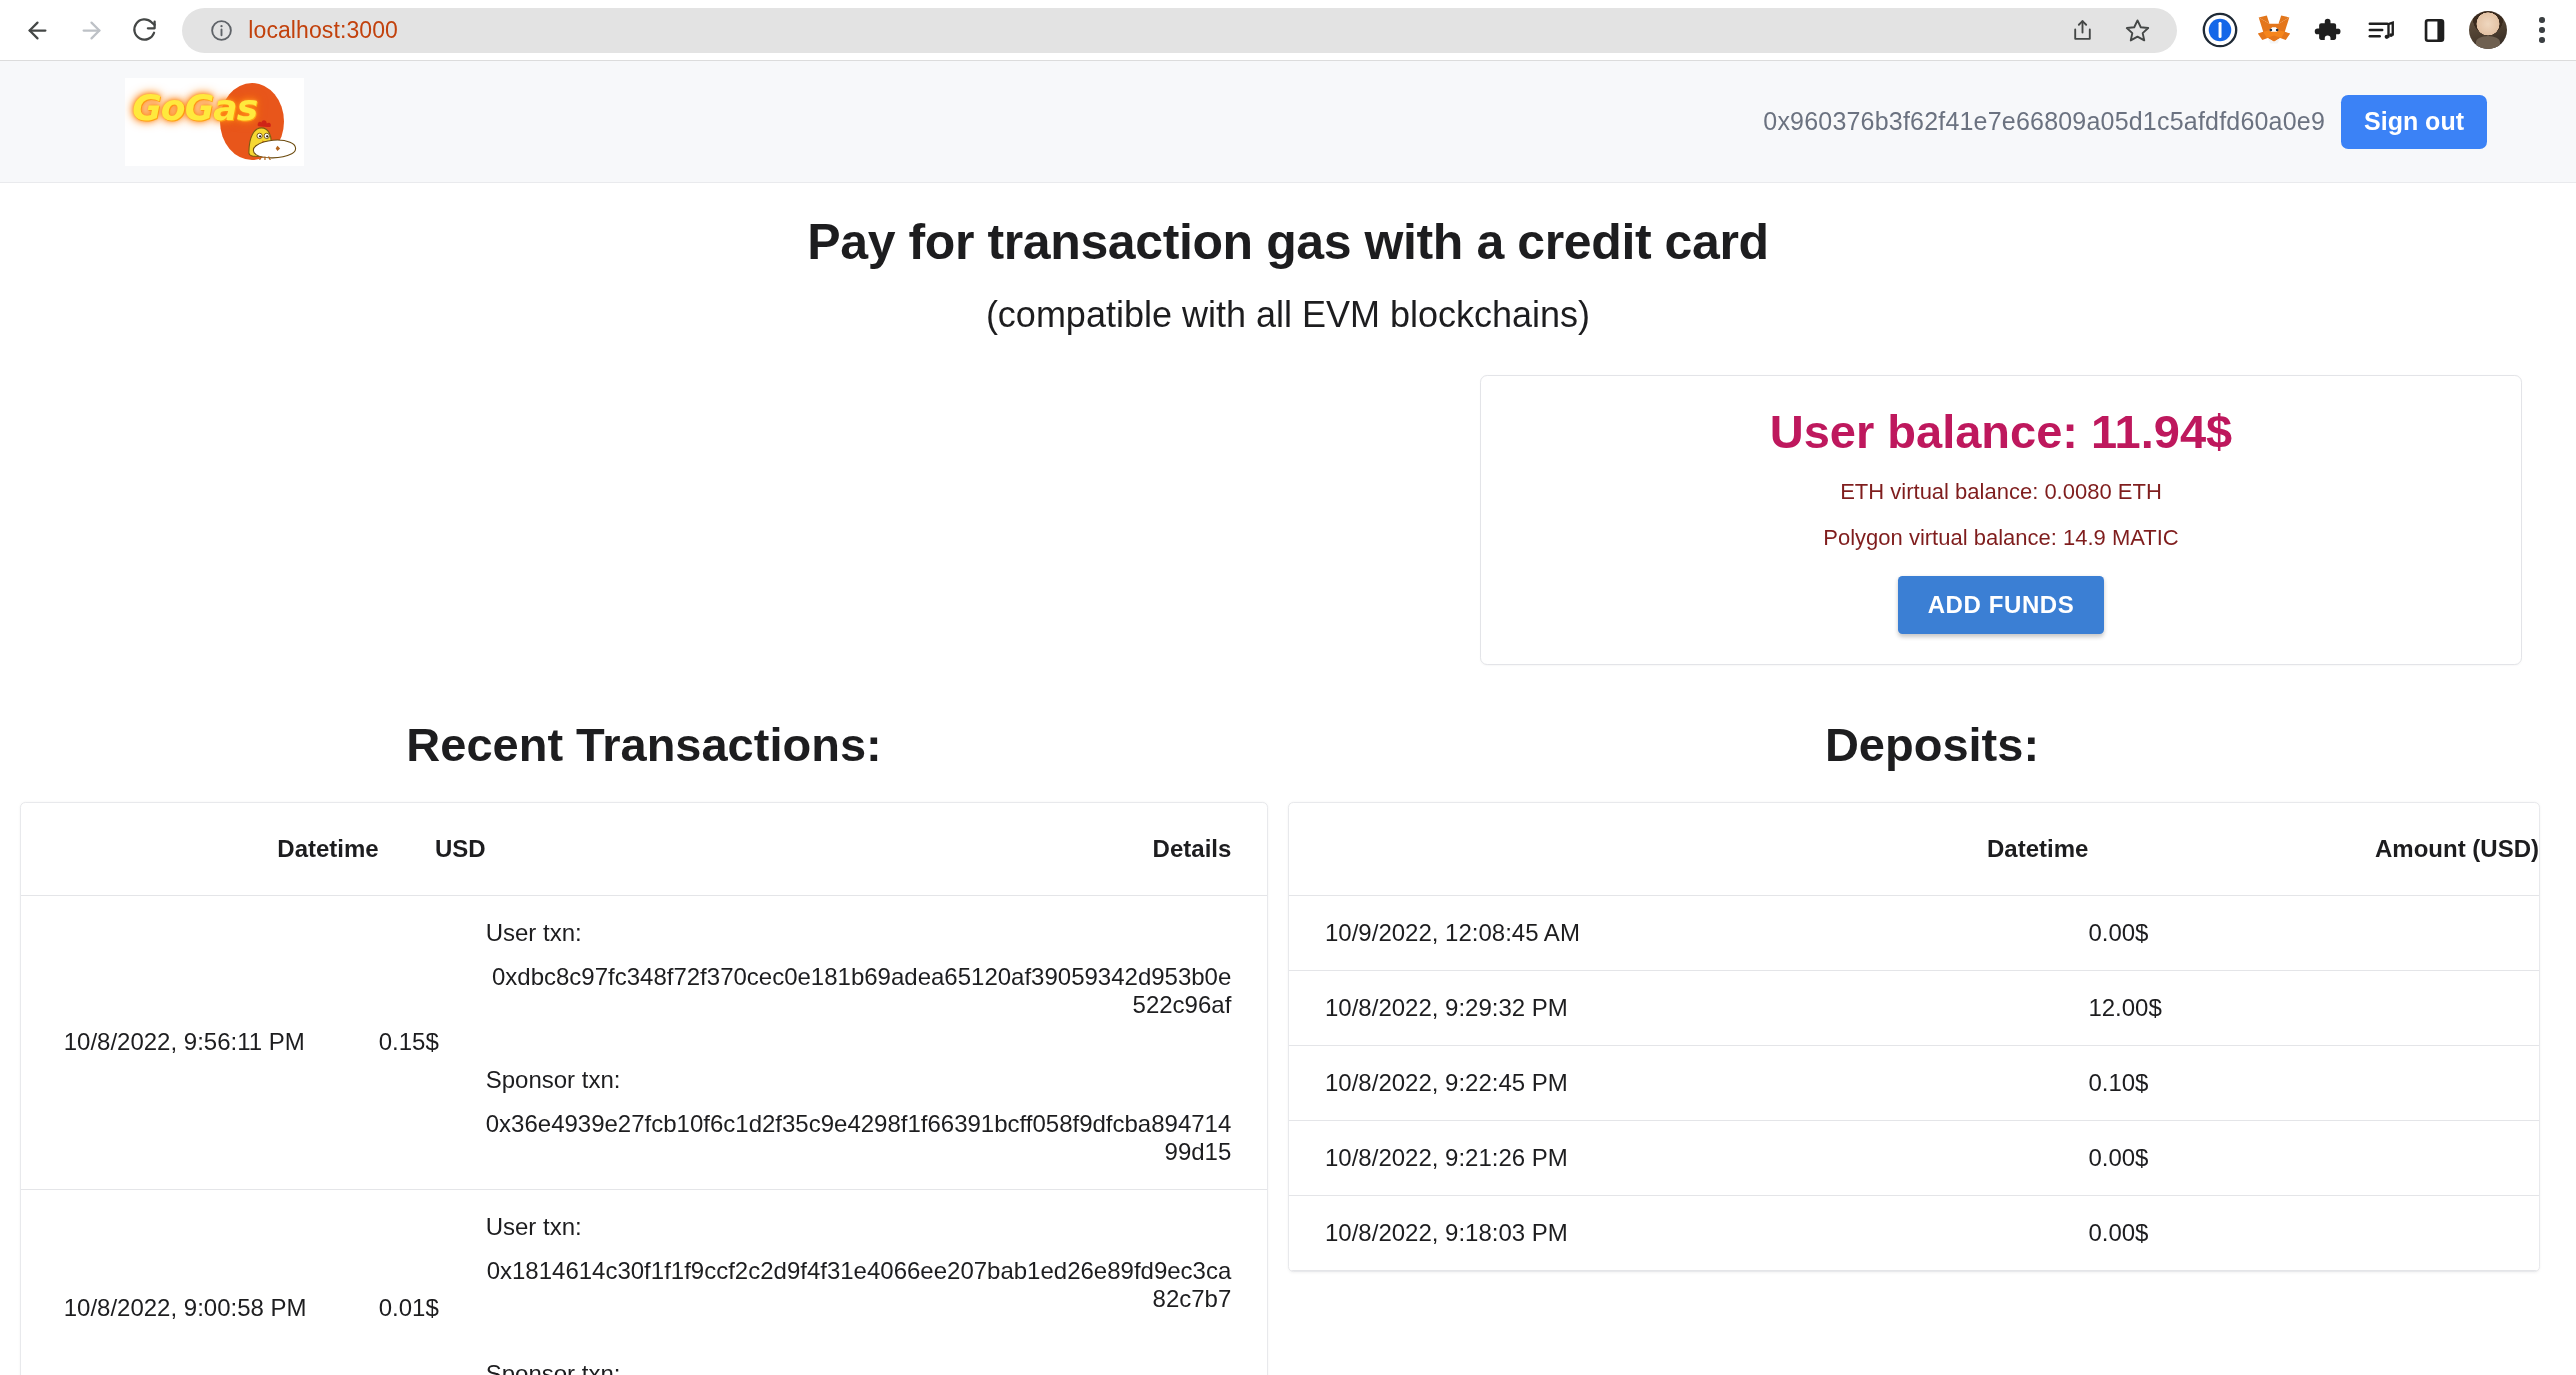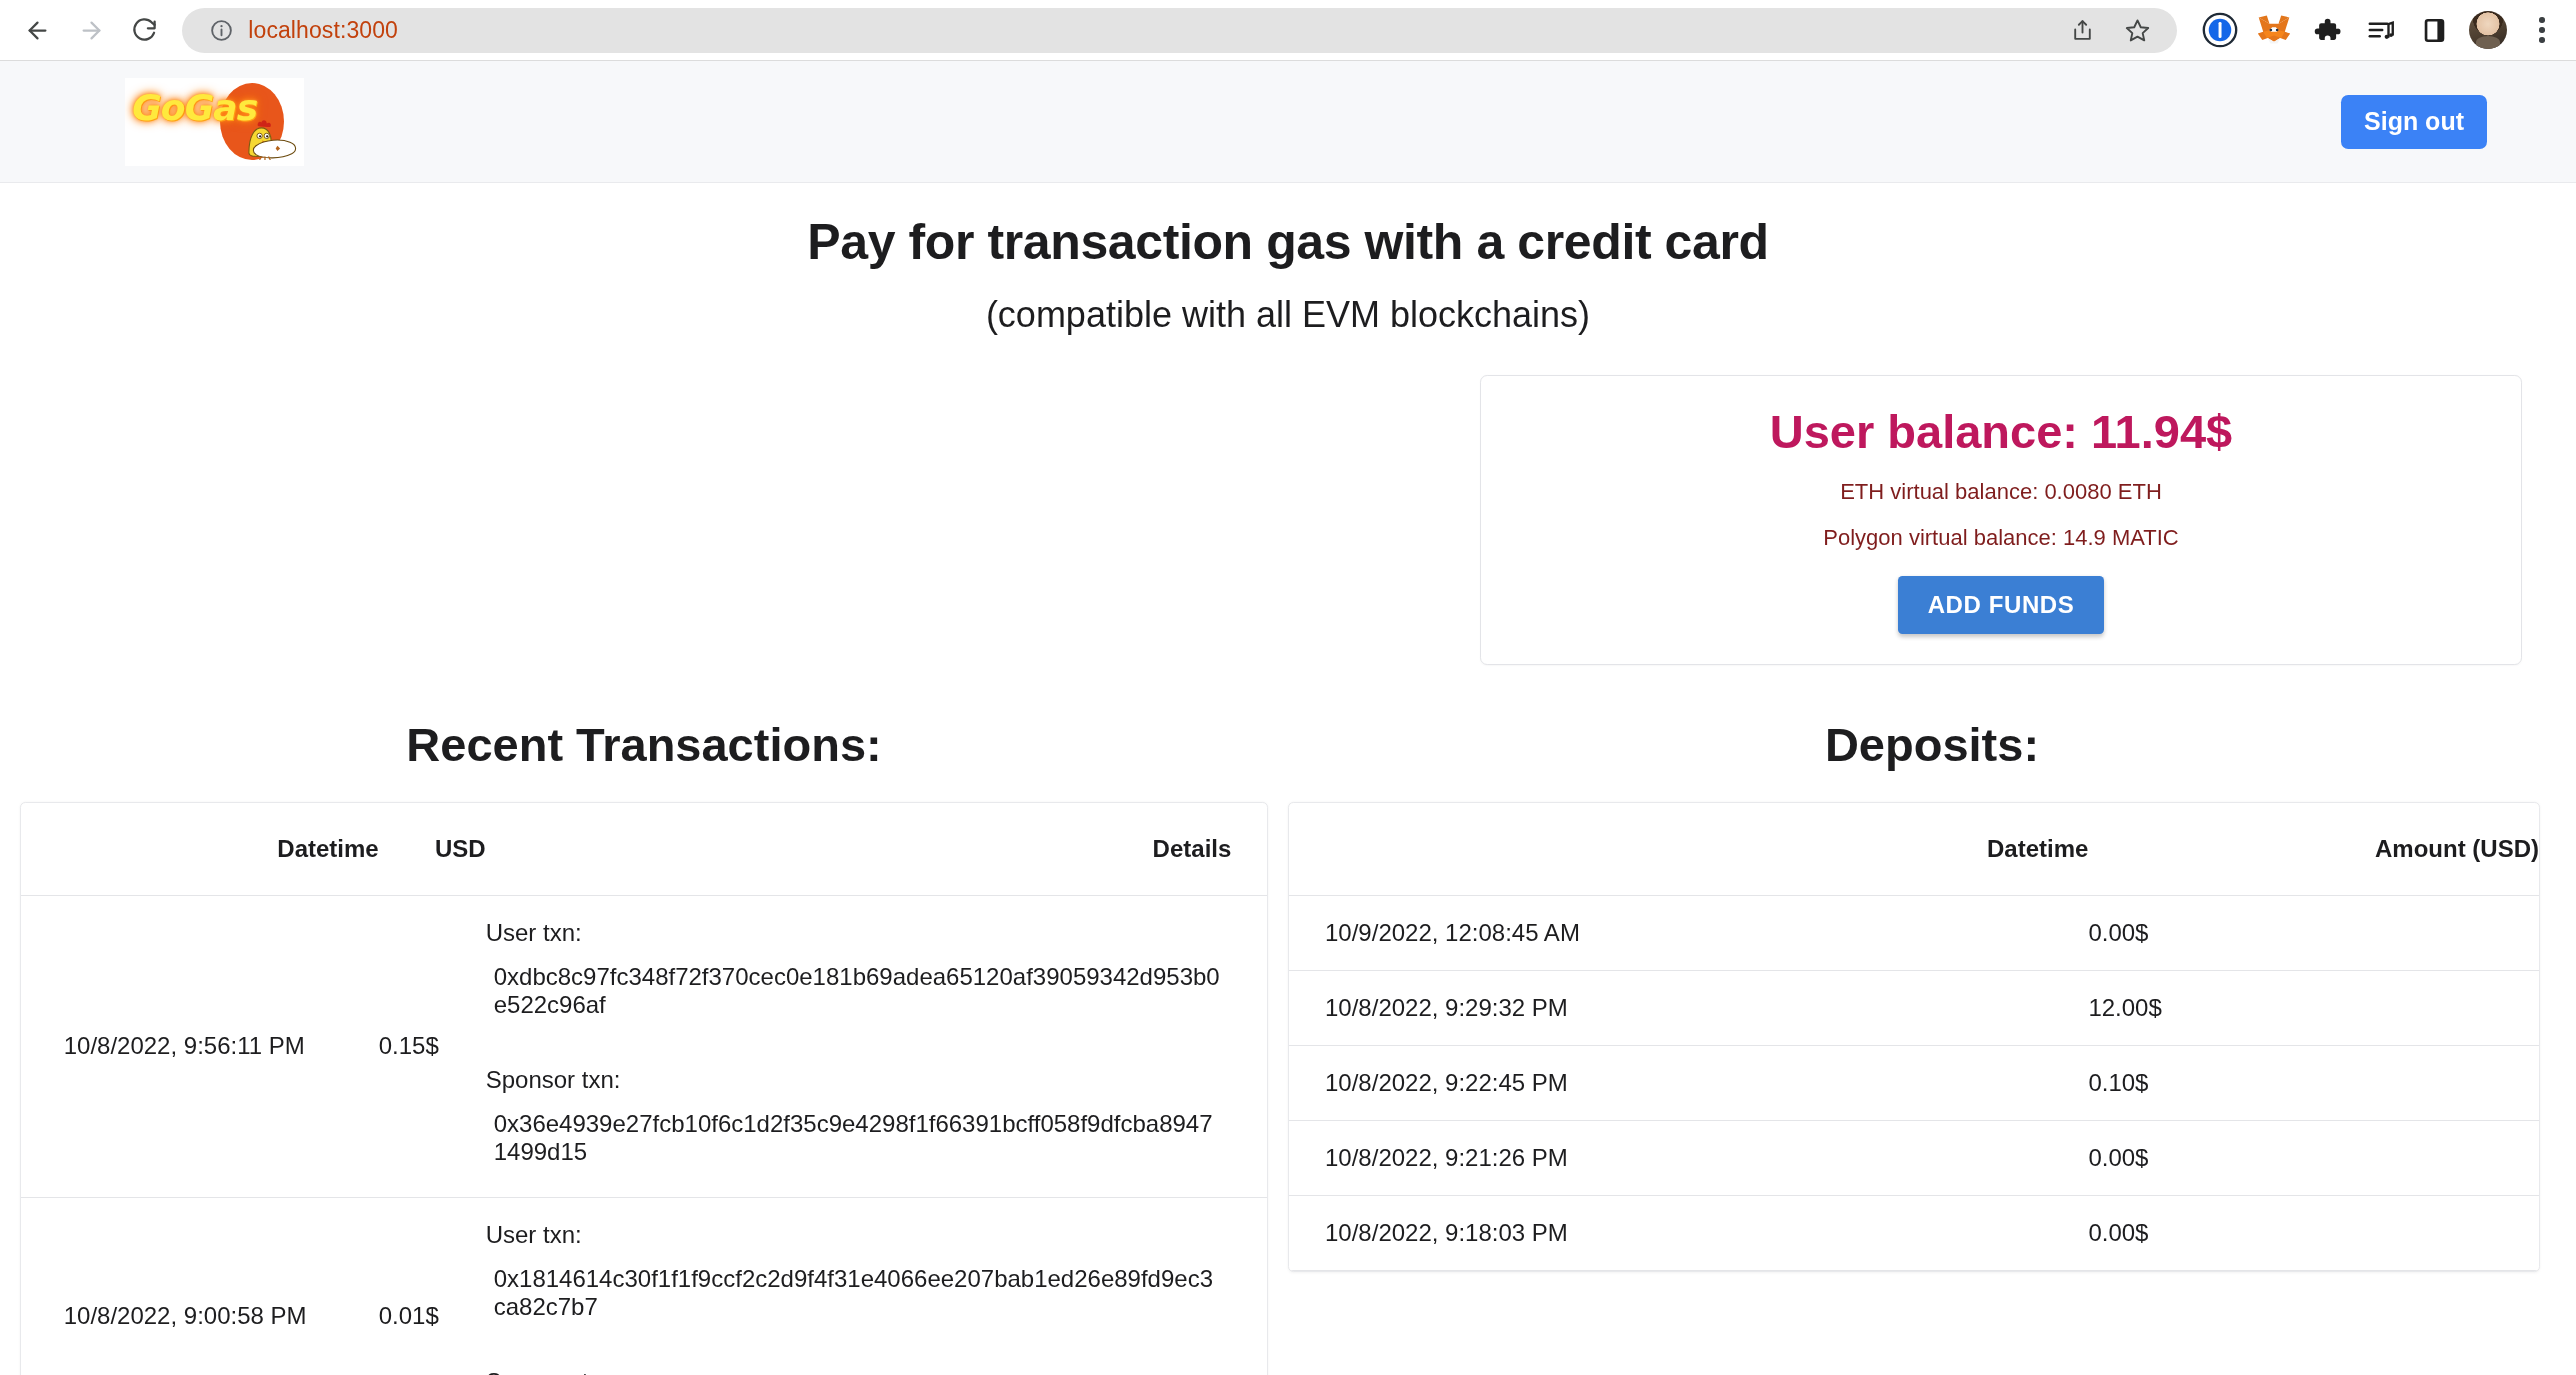--- a/index.html
+++ b/index.html
@@ -233,21 +233,21 @@
     color: #1d1d1f;
     border-bottom: 0.9px solid #e4e5e8;
     vertical-align: middle;
     padding: 23px 0;
   }
   .c-datetime { padding-left: 43px; width: 358px; white-space: nowrap; }
   .c-usd { width: 107px; }
   .c-details { padding-right: 36px; }
 
   .txn-label { margin: 0 0 16px 0; }
-  .txn-hash { margin: 8px; word-break: break-all; }
+  .txn-hash { margin: 0; word-break: break-all; text-align: right; }
   .txn-block + .txn-block { margin-top: 47px; }
 
   .dep-datetime { padding-left: 36px; white-space: nowrap; }
   .dep-amount { padding-left: 0; }
   .dep-head-amount { padding-left: 0; }
 
   
   .fade-row td { color: #1d1d1f; }
 </style>
 </head>
@@ -369,20 +369,21 @@
         <circle cx="50.5" cy="29.5" r="1.3" fill="#2b1d06"></circle>
         <path d="M45 34 l4 2 -4 2 z" fill="#e8851b"></path>
         <path d="M38 40 C48 33 66 32 76 36 C84 39 84 46 78 49 C66 55 46 55 38 50 C34 47 34 43 38 40 Z" fill="#ffffff" stroke="#6b4a0d" stroke-width="1.2"></path>
         <path d="M62 40 l3 3 -3 3 -2 -3 z" fill="#b5651d"></path>
         <path d="M44 52 l-2 4 M48 52 l0 4 M52 52 l2 4" stroke="#b5651d" stroke-width="1.4" fill="none"></path>
       </svg>
       <div class="logo-text">GoGas</div>
     </div>
 
     <div class="header-right">
+      <span class="wallet-address">0x960376b3f62f41e7e66809a05d1c5afdfd60a0e9</span>
       <button class="signout-btn">Sign out</button>
     </div>
   </div>
 
   <div class="hero">
     <h1>Pay for transaction gas with a credit card</h1>
     <p>(compatible with all EVM blockchains)</p>
   </div>
 
   <div class="balance-wrap">

